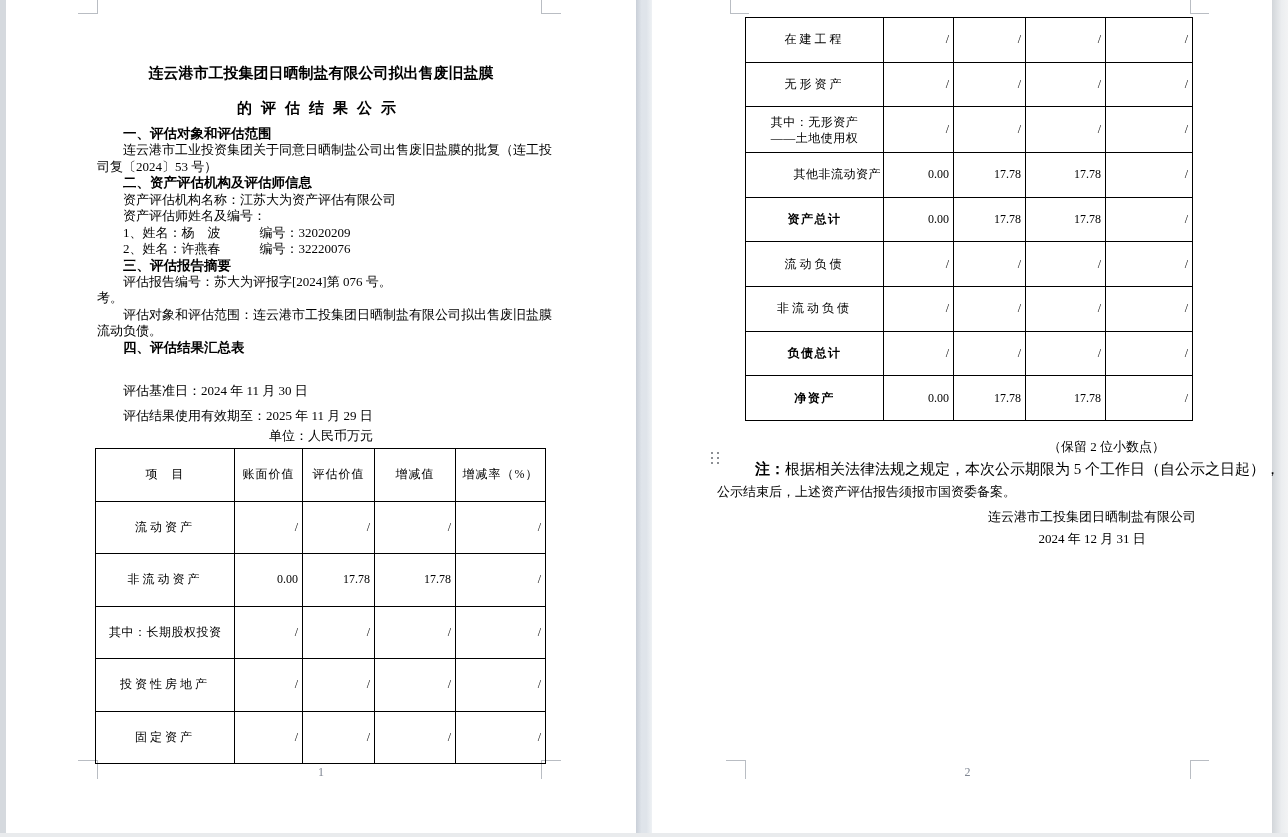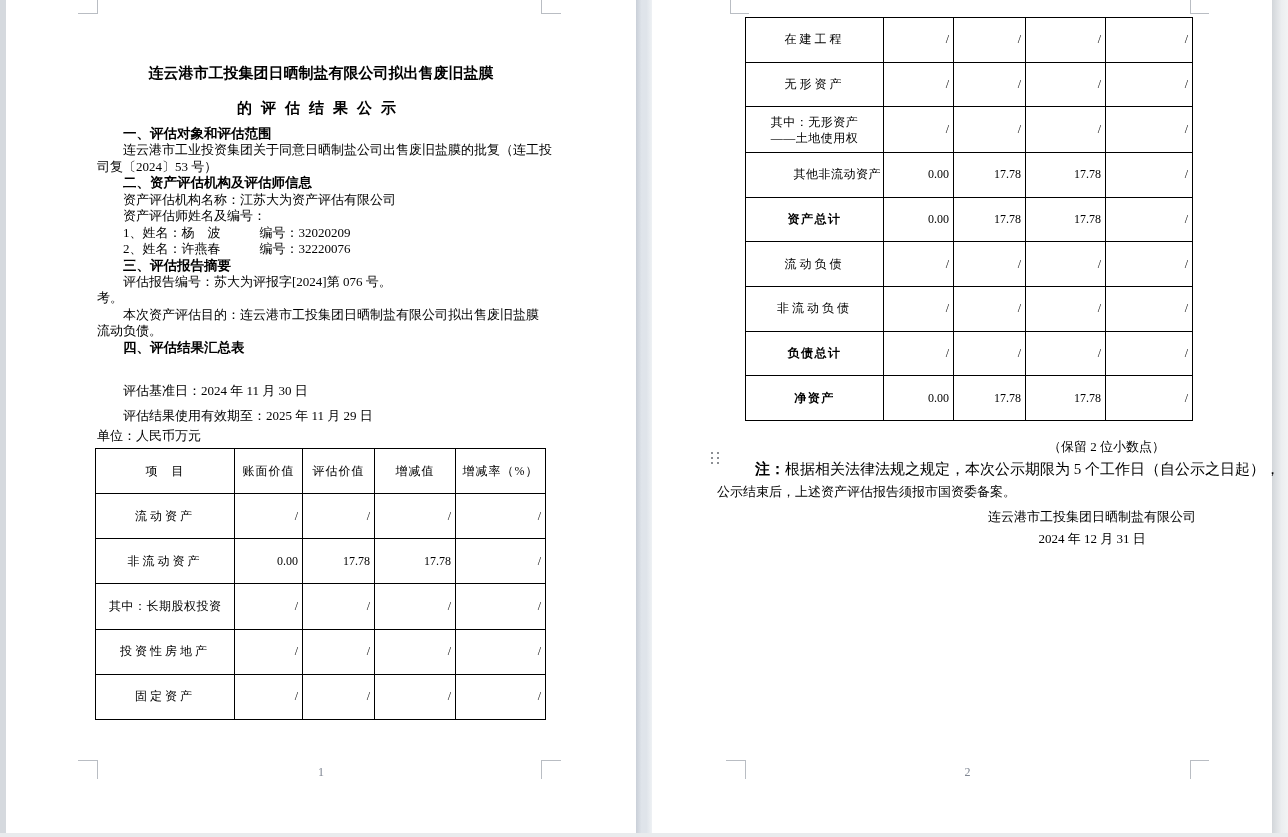--- a/index.html
+++ b/index.html
@@ -22,24 +22,24 @@
              font-family:"Liberation Sans","DejaVu Sans",sans-serif;font-weight:bold;
              font-size:15px;line-height:35px;}
   .doc-title .t2{letter-spacing:9px;}
   
   .bodytext{position:absolute;left:97px;top:126px;width:460px;font-size:13px;line-height:16.45px;
             white-space:nowrap;}
   .ln{height:16.45px;}
   .ind{padding-left:26px;}
   .hd{font-family:"Liberation Sans","DejaVu Sans",sans-serif;font-weight:bold;font-size:13.5px;}
   .freeline{position:absolute;font-size:13px;white-space:nowrap;}
-  .unit-label{position:absolute;left:97px;top:427px;width:448px;text-align:left;font-size:13px;}
+  .unit-label{position:absolute;left:97px;top:427px;width:448px;text-align:center;font-size:13px;}
   
   table.vt{position:absolute;border-collapse:collapse;table-layout:fixed;}
-  #t1{left:95px;top:448px;width:450px;height:272px;padding-left:47px;}
+  #t1{left:95px;top:448px;width:450px;height:316px;padding-left:47px;}
   #t2{left:745px;top:17px;width:447px;height:404px;}
   .vt th,.vt td{border:1px solid #000;font-size:12px;font-weight:normal;padding:0 4px;
                 vertical-align:middle;overflow:hidden;}
   .vt th{letter-spacing:1px;text-align:center;}
   .lbl{text-align:center;letter-spacing:3px;}
   .lbl.long{letter-spacing:0.5px;}
   .lbl.lft{text-align:left;padding-left:13px;letter-spacing:0.5px;}
   .lbl.rgt{text-align:right;padding-right:2px;letter-spacing:0.5px;margin-top:24px;}
   .lbl.bld{font-weight:bold;letter-spacing:1.5px;}
   .val{text-align:right;padding-right:5px;}
@@ -93,21 +93,21 @@
     <div class="ln ind">连云港市工业投资集团关于同意日晒制盐公司出售废旧盐膜的批复（连工投</div>
     <div class="ln">司复〔2024〕53 号）</div>
     <div class="ln hd ind">二、资产评估机构及评估师信息</div>
     <div class="ln ind">资产评估机构名称：江苏大为资产评估有限公司</div>
     <div class="ln ind">资产评估师姓名及编号：</div>
     <div class="ln ind">1、姓名：杨　波　　　编号：32020209</div>
     <div class="ln ind">2、姓名：许燕春　　　编号：32220076</div>
     <div class="ln hd ind">三、评估报告摘要</div>
     <div class="ln ind">评估报告编号：苏大为评报字[2024]第 076 号。</div>
     <div class="ln">考。</div>
-    <div class="ln ind">本次资产评估目的：连云港市工投集团日晒制盐有限公司拟出售废旧盐膜</div>
+    <div class="ln ind">评估对象和评估范围：连云港市工投集团日晒制盐有限公司拟出售废旧盐膜</div>
     <div class="ln">流动负债。</div>
     <div class="ln hd ind">四、评估结果汇总表</div>
   </div>
 
   <div class="freeline" style="left:123px;top:382px;">评估基准日：2024 年 11 月 30 日</div>
   <div class="freeline" style="left:123px;top:407px;">评估结果使用有效期至：2025 年 11 月 29 日</div>
   <div class="unit-label">单位：人民币万元</div>
 
   <table class="vt" id="t1">
     <colgroup>

